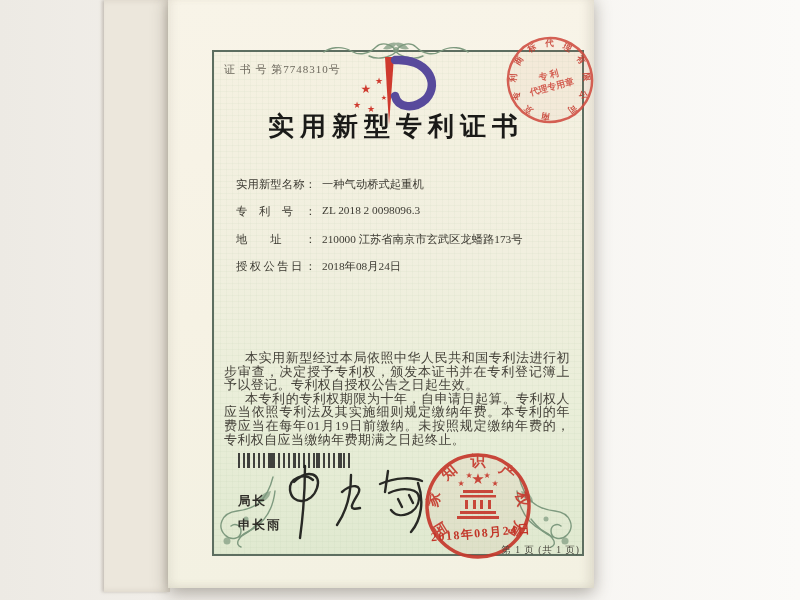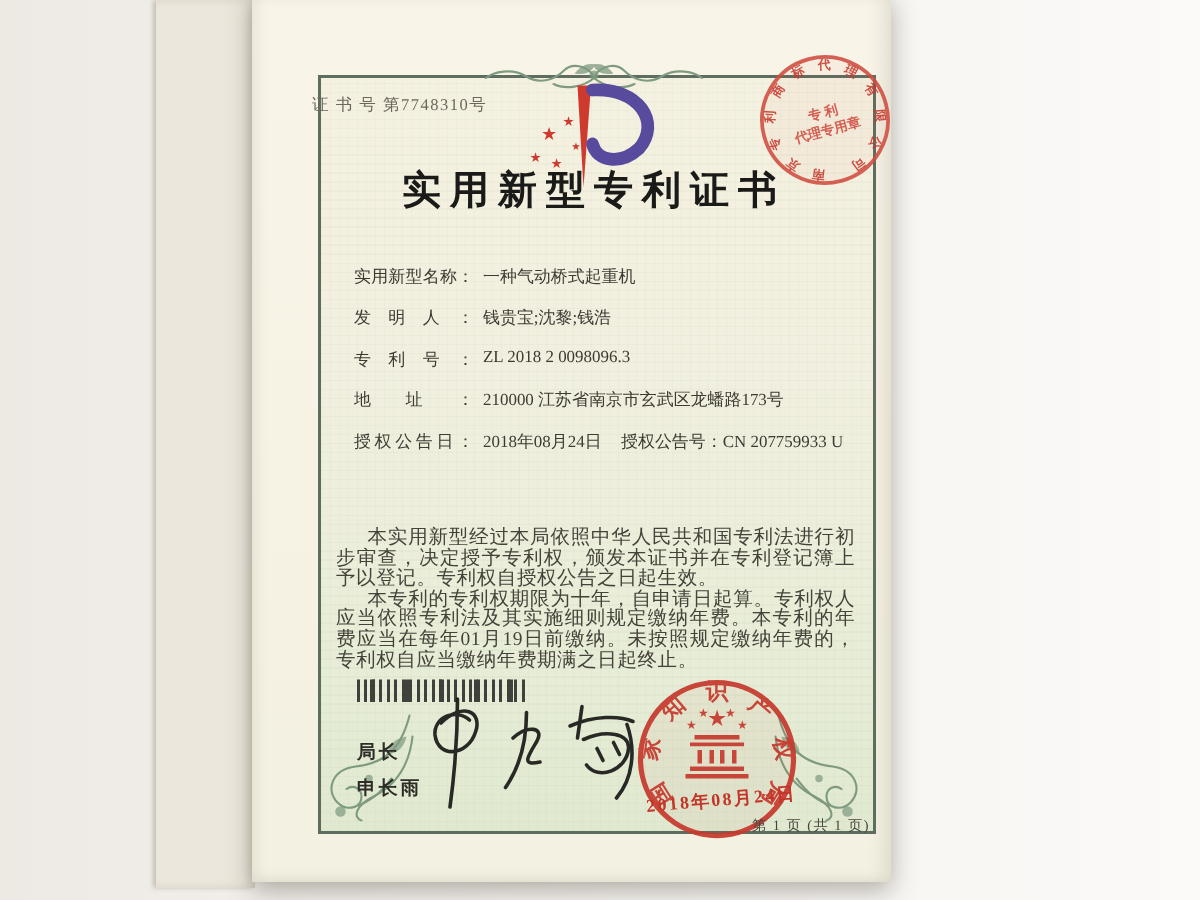--- a/index.html
+++ b/index.html
@@ -10,21 +10,21 @@
     background:#ece7dc;box-shadow:-2px 0 3px rgba(120,110,95,.35), inset -4px 0 6px rgba(120,110,95,.18);}
   .paper{position:absolute;left:168px;top:-4px;width:426px;height:592px;overflow:hidden;
     background:linear-gradient(180deg,#f8f4e8 0%,#f6f2e4 55%,#f3f1e2 100%);
     box-shadow:0 5px 16px rgba(70,62,50,.4), inset -6px 0 10px rgba(150,140,120,.18), inset 4px 0 8px rgba(150,140,120,.12);}
   .frame{position:absolute;left:44px;top:54px;width:368px;height:502px;
     border:2px solid #5d6e60;
     background:
       repeating-linear-gradient(0deg, rgba(150,180,140,.07) 0 1px, rgba(0,0,0,0) 1px 6px),
       repeating-linear-gradient(90deg, rgba(150,180,140,.06) 0 1px, rgba(0,0,0,0) 1px 6px),
       linear-gradient(180deg,#f5f1e1 0%,#f1efdf 40%,#eaeed9 70%,#e0e9d0 100%);}
-  .cert-no{position:absolute;left:40px;top:66px;font-size:11px;letter-spacing:1px;color:#6b675c;text-align:right;}
+  .cert-no{position:absolute;left:56px;top:66px;font-size:11px;letter-spacing:1px;color:#6b675c;text-align:right;}
   .logo{position:absolute;left:170px;top:56px;width:102px;height:80px;}
   .title{position:absolute;left:44px;top:113px;width:368px;text-align:center;
     font-size:26px;font-weight:700;letter-spacing:6px;color:#1a1a18;}
   .fields{position:absolute;left:68px;top:181px;width:344px;}
   .frow{position:relative;height:14px;margin-bottom:13.4px;font-size:11.3px;color:#3c3a32;white-space:nowrap;}
   .flabel{display:inline-block;width:80px;text-align:justify;text-align-last:justify;vertical-align:top;}
   .fvalue{margin-left:6px;}
   .fright{position:absolute;left:178px;top:0;white-space:nowrap;}
   .paras{position:absolute;left:56px;top:355px;width:346px;font-size:13px;line-height:13.6px;
     color:#45423a;text-align:justify;letter-spacing:.4px;}
@@ -109,31 +109,27 @@
       </g>
     </svg>
 
     <div class="title">实用新型专利证书</div>
 
     <div class="fields">
       <div class="frow">
         <span class="flabel">实用新型名称：</span><span class="fvalue">一种气动桥式起重机</span>
       </div>
       <div class="frow">
-        <span class="flabel">发明人：</span><span class="fvalue">钱贵宝;沈黎;钱浩</span>
-      </div>
-      <div class="frow">
         <span class="flabel">专利号：</span><span class="fvalue">ZL 2018 2 0098096.3</span>
       </div>
       <div class="frow">
         <span class="flabel">地址：</span><span class="fvalue">210000 江苏省南京市玄武区龙蟠路173号</span>
       </div>
       <div class="frow">
         <span class="flabel">授权公告日：</span><span class="fvalue">2018年08月24日</span>
-        <span class="fright"><span>授权公告号：</span><span>CN 207759933 U</span></span>
       </div>
     </div>
 
     <div class="paras">
       <p>本实用新型经过本局依照中华人民共和国专利法进行初步审查，决定授予专利权，颁发本证书并在专利登记簿上予以登记。专利权自授权公告之日起生效。</p>
       <p>本专利的专利权期限为十年，自申请日起算。专利权人应当依照专利法及其实施细则规定缴纳年费。本专利的年费应当在每年01月19日前缴纳。未按照规定缴纳年费的，专利权自应当缴纳年费期满之日起终止。</p>
     </div>
 
     <div class="barcode"></div>
 

